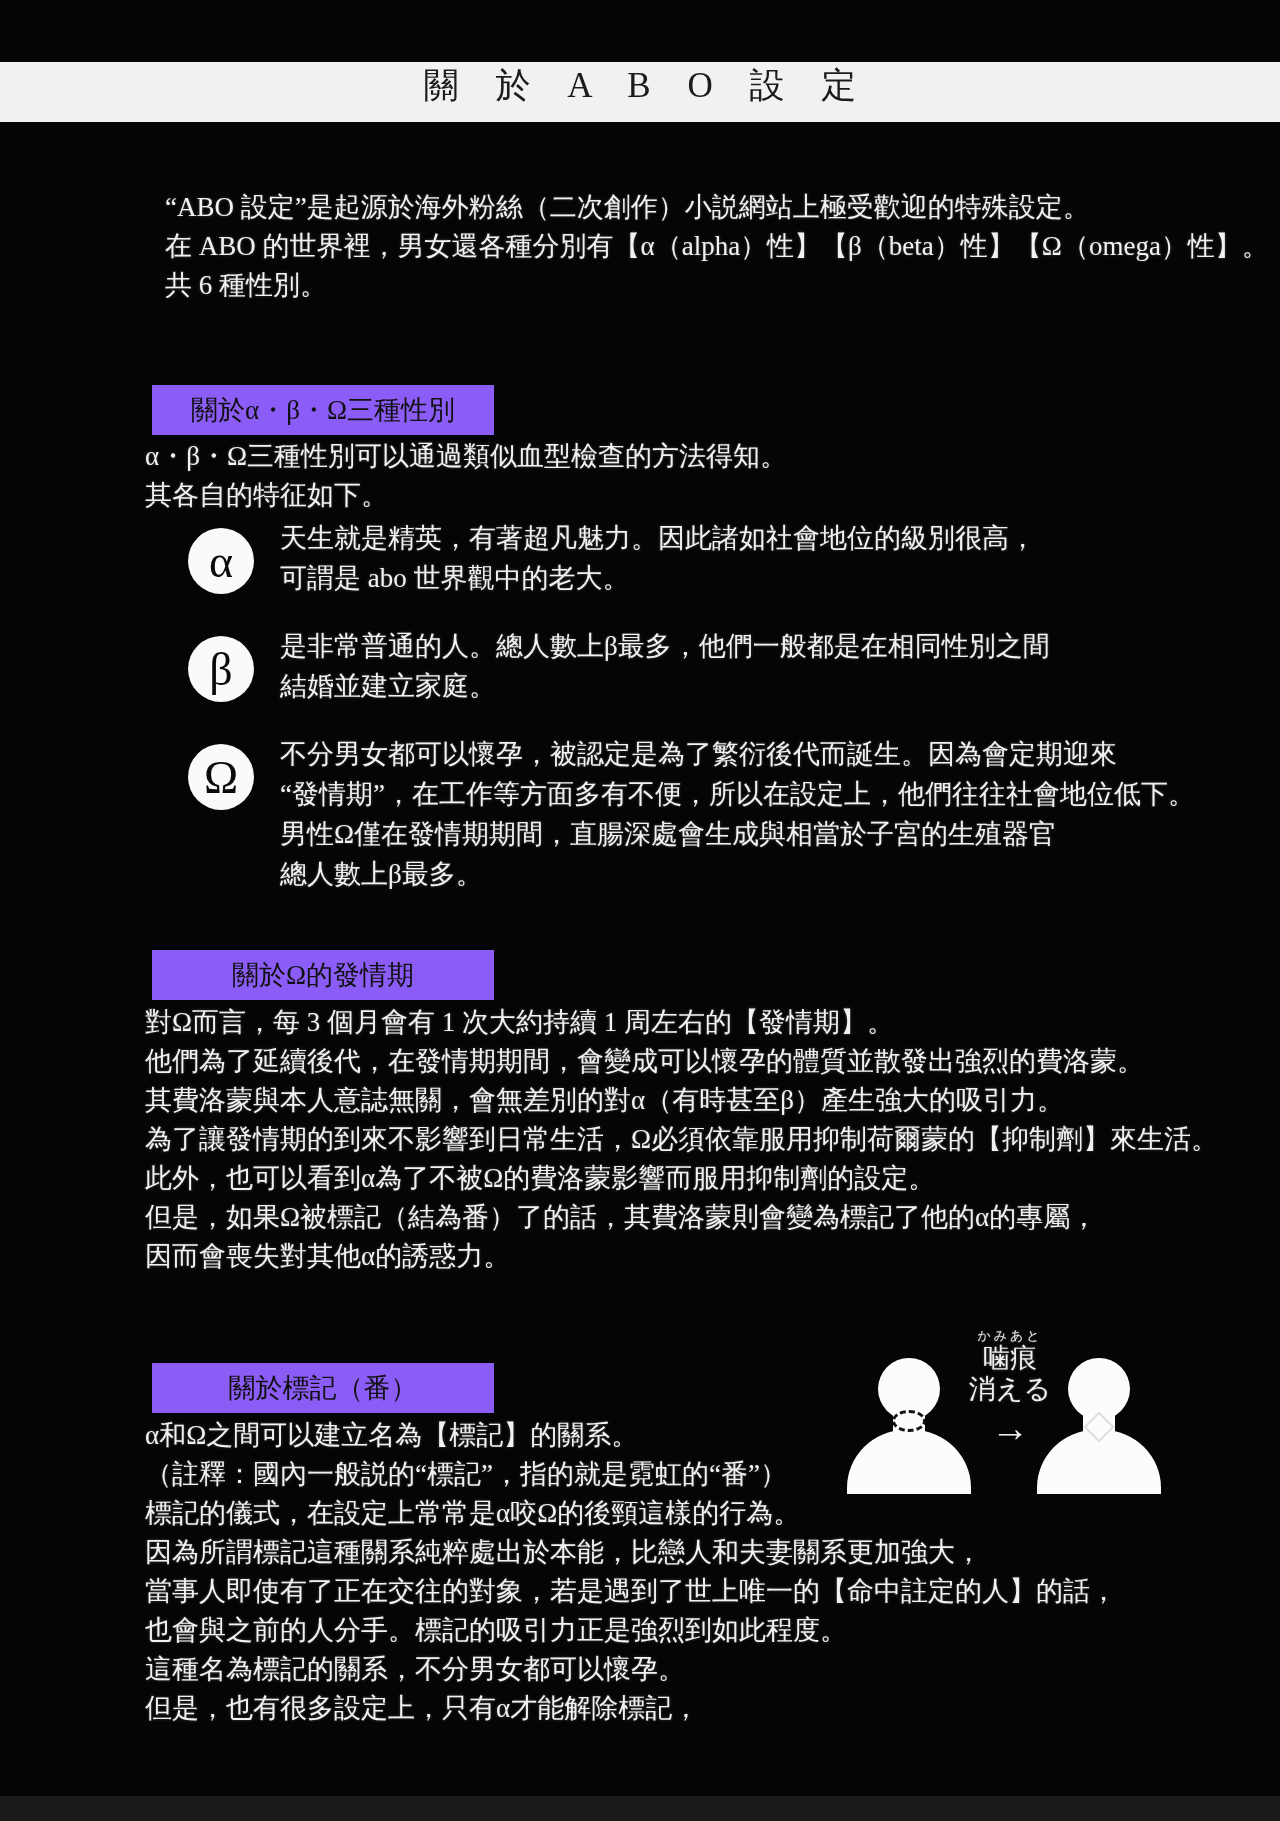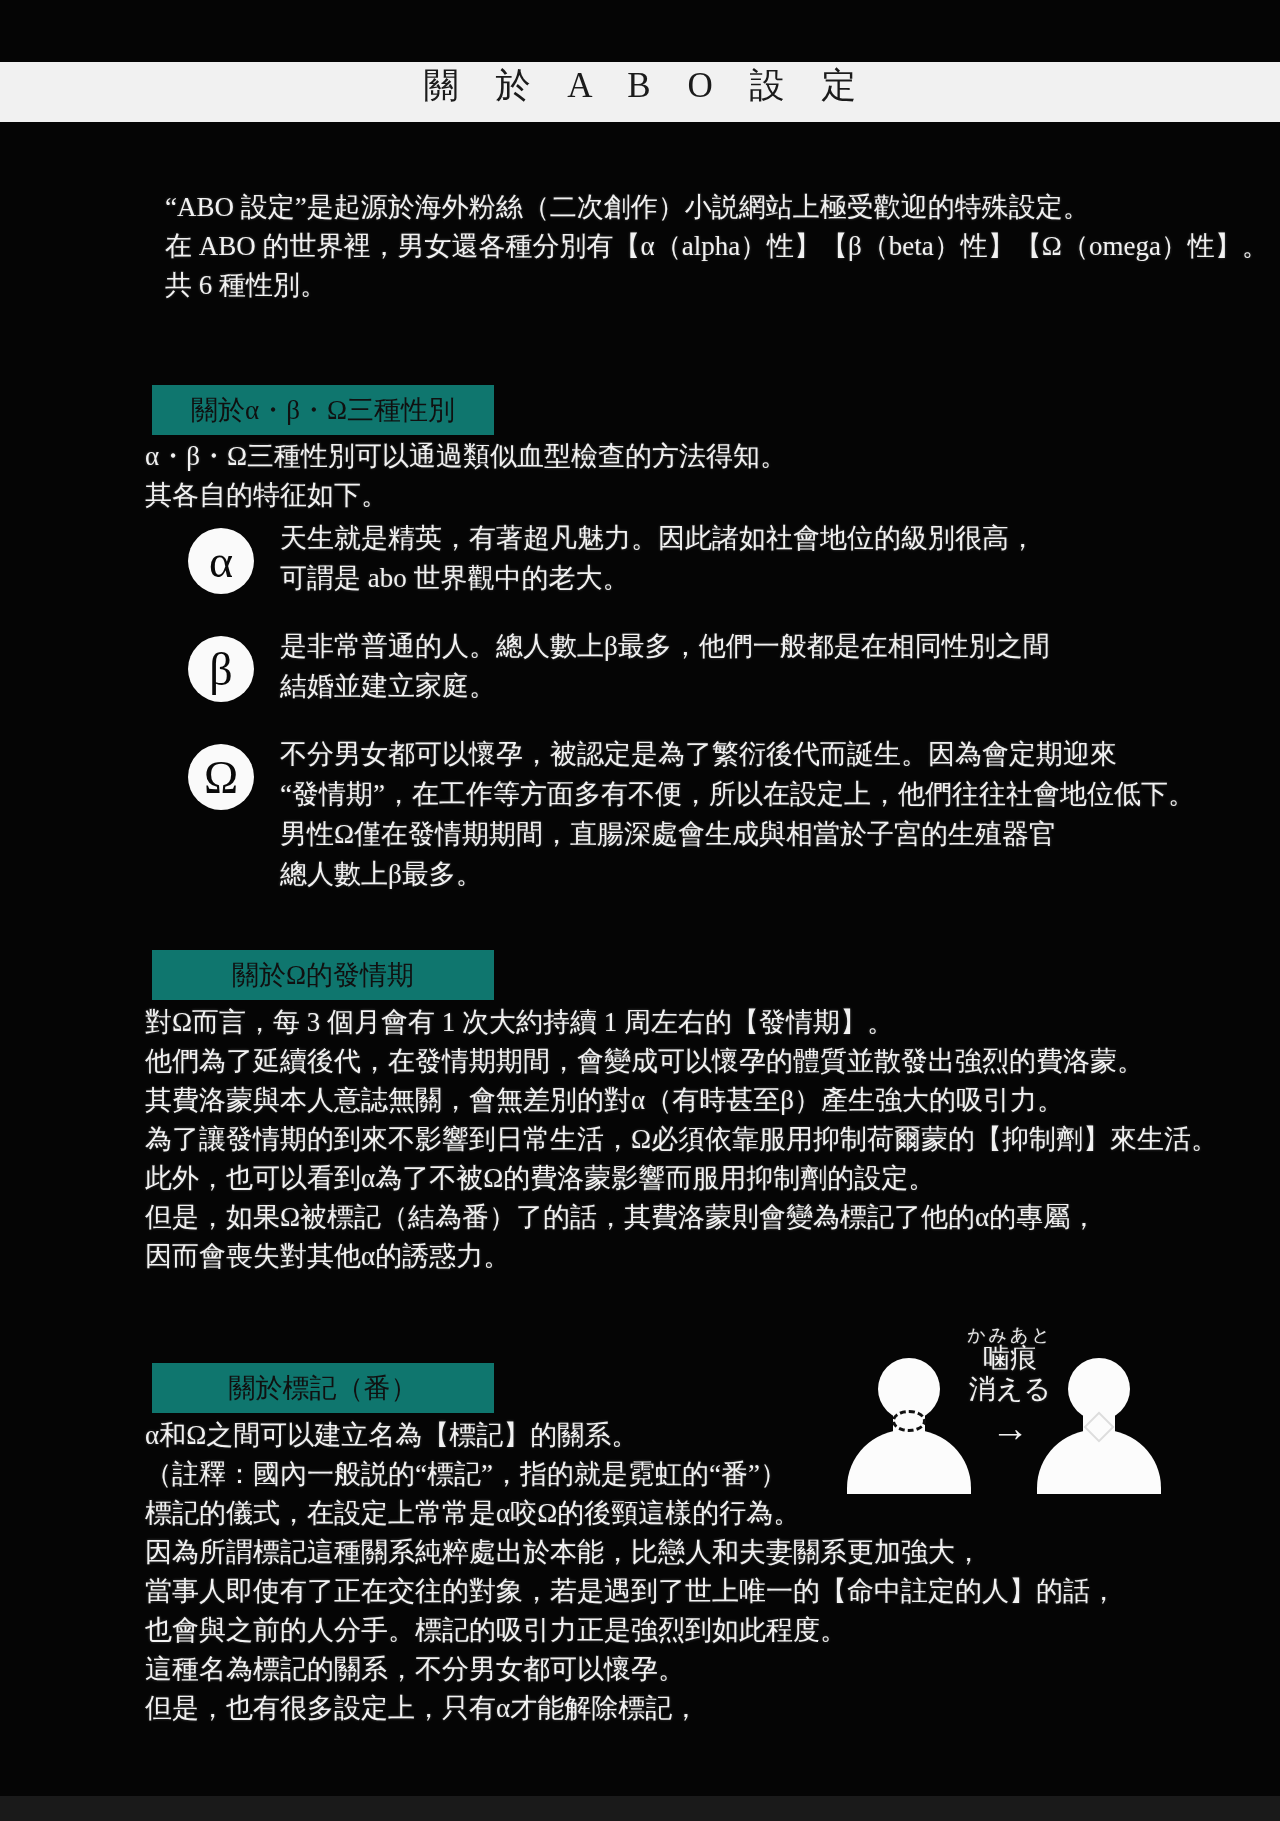--- a/index.html
+++ b/index.html
@@ -20,21 +20,21 @@
     color: #1b1b1b; font-size: 35px; letter-spacing: 14px;
     white-space: nowrap; text-indent: 14px;
   }
   .line {
     font-size: 27px; line-height: 39px; white-space: nowrap;
     text-shadow: 0 0 3px rgba(255,255,255,.28);
   }
   .intro-block { position: absolute; left: 145px; top: 188px; margin-left: 20px; }
   .section-box {
     position: absolute; left: 152px; width: 342px; height: 50px;
-    background: #0f766e; color: #101010;
+    background: #8b5cf6; color: #101010;
     display: flex; align-items: center; justify-content: center;
     font-size: 27px; white-space: nowrap;
   }
   .box-genders { top: 385px; }
   .box-heat   { top: 950px; }
   .box-mark   { top: 1363px; }
   .genders-intro { position: absolute; left: 145px; top: 437px; }
   .traits { position: absolute; left: 188px; top: 518px; width: 1000px; }
   .trait-row { display: flex; gap: 26px; margin-bottom: 28px; }
   .trait-row.row-beta  { margin-top: 8px; }
@@ -72,21 +72,21 @@
   }
   .faded-mark {
     position: absolute; left: 50%; top: 58px; width: 18px; height: 18px;
     transform: translateX(-50%) rotate(45deg);
     border: 2px solid #ddd; background: #fcfcfc; z-index: 2;
   }
   .between-column {
     position: absolute; left: 113px; top: 0; width: 104px;
     display: flex; flex-direction: column; align-items: center;
   }
-  .furigana { font-size: 18px; letter-spacing: 3px; color: #e9e9e9; line-height: 15px;
+  .furigana { font-size: 13px; letter-spacing: 3px; color: #e9e9e9; line-height: 15px;
               text-shadow: 0 0 2px rgba(255,255,255,.3); }
   .big-word { font-size: 27px; line-height: 31px; text-shadow: 0 0 3px rgba(255,255,255,.3); }
   .arrow-glyph { font-size: 38px; line-height: 38px; margin-top: 4px; color: #f0f0f0; }
   .bottom-strip {
     position: absolute; left: 0; bottom: 0; width: 1280px; height: 25px;
     background: #1a1a1a;
   }
 </style>
 </head>
 <body>

